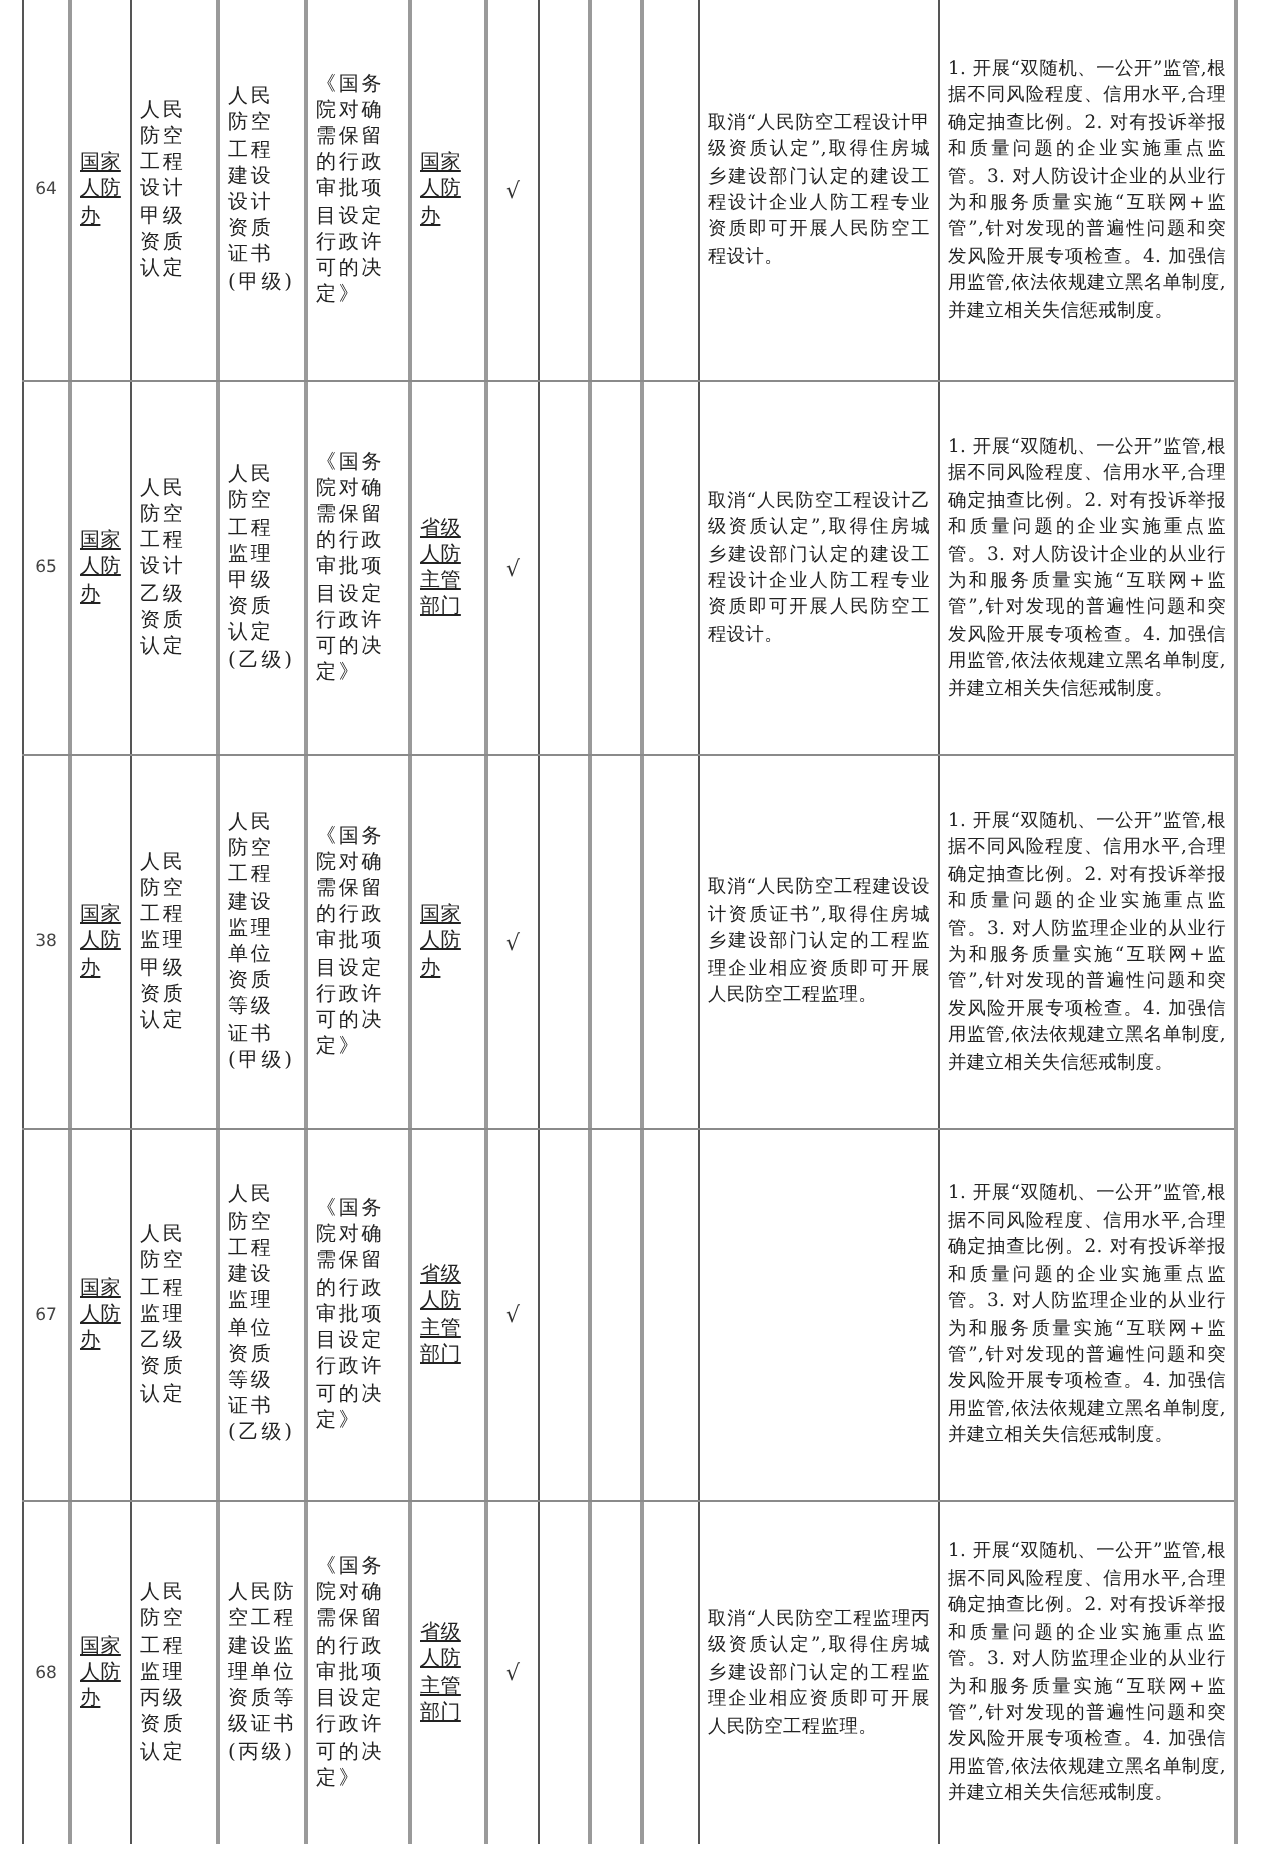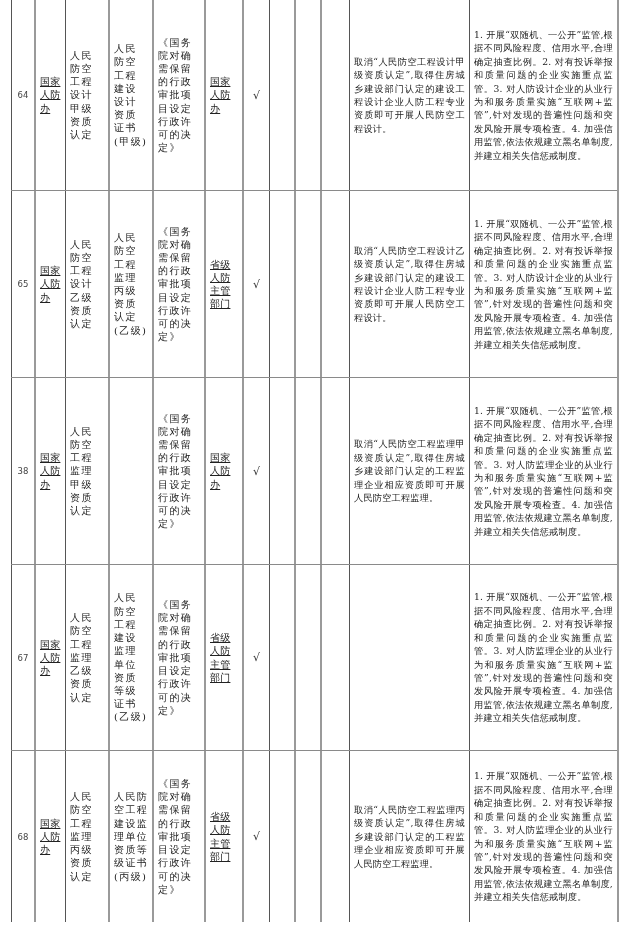--- a/index.html
+++ b/index.html
@@ -54,36 +54,37 @@
     <div class="cell txt tight" style="left:195px;width:36px">国家人防办</div>
     <div class="cell check" style="left:233px;width:25px">√</div>
     <div class="cell long" style="left:339px;width:119px">取消“人民防空工程设计甲级资质认定”,取得住房城乡建设部门认定的建设工程设计企业人防工程专业资质即可开展人民防空工程设计。</div>
     <div class="cell long" style="left:459px;width:147px">1. 开展“双随机、一公开”监管,根据不同风险程度、信用水平,合理确定抽查比例。2. 对有投诉举报和质量问题的企业实施重点监管。3. 对人防设计企业的从业行为和服务质量实施“互联网+监管”,针对发现的普遍性问题和突发风险开展专项检查。4. 加强信用监管,依法依规建立黑名单制度,并建立相关失信惩戒制度。</div>
   </div>
 
   <div class="row" style="top:191px;height:186px">
     <div class="cell num" style="left:1px;width:22px">65</div>
     <div class="cell txt tight" style="left:25px;width:29px">国家人防办</div>
     <div class="cell txt" style="left:55px;width:42px">人民防空工程设计乙级资质认定</div>
-    <div class="cell txt" style="left:99px;width:42px">人民防空工程监理丙级资质认定(乙级)</div>
+    <div class="cell txt" style="left:99px;width:42px">人民防空工程监理甲级资质认定(乙级)</div>
     <div class="cell txt" style="left:143px;width:50px">《国务院对确需保留的行政审批项目设定行政许可的决定》</div>
     <div class="cell txt tight" style="left:195px;width:36px">省级人防主管部门</div>
     <div class="cell check" style="left:233px;width:25px">√</div>
     <div class="cell long" style="left:339px;width:119px">取消“人民防空工程设计乙级资质认定”,取得住房城乡建设部门认定的建设工程设计企业人防工程专业资质即可开展人民防空工程设计。</div>
     <div class="cell long" style="left:459px;width:147px">1. 开展“双随机、一公开”监管,根据不同风险程度、信用水平,合理确定抽查比例。2. 对有投诉举报和质量问题的企业实施重点监管。3. 对人防设计企业的从业行为和服务质量实施“互联网+监管”,针对发现的普遍性问题和突发风险开展专项检查。4. 加强信用监管,依法依规建立黑名单制度,并建立相关失信惩戒制度。</div>
   </div>
 
   <div class="row" style="top:378px;height:186px">
     <div class="cell num" style="left:1px;width:22px">38</div>
     <div class="cell txt tight" style="left:25px;width:29px">国家人防办</div>
     <div class="cell txt" style="left:55px;width:42px">人民防空工程监理甲级资质认定</div>
+    <div class="cell txt" style="left:99px;width:42px">人民防空工程建设监理单位资质等级证书(甲级)</div>
     <div class="cell txt" style="left:143px;width:50px">《国务院对确需保留的行政审批项目设定行政许可的决定》</div>
     <div class="cell txt tight" style="left:195px;width:36px">国家人防办</div>
     <div class="cell check" style="left:233px;width:25px">√</div>
-    <div class="cell long" style="left:339px;width:119px">取消“人民防空工程监理甲级资质认定”,取得住房城乡建设部门认定的工程监理企业相应资质即可开展人民防空工程监理。</div>
+    <div class="cell long" style="left:339px;width:119px">取消“人民防空工程建设设计资质证书”,取得住房城乡建设部门认定的工程监理企业相应资质即可开展人民防空工程监理。</div>
     <div class="cell long" style="left:459px;width:147px">1. 开展“双随机、一公开”监管,根据不同风险程度、信用水平,合理确定抽查比例。2. 对有投诉举报和质量问题的企业实施重点监管。3. 对人防监理企业的从业行为和服务质量实施“互联网+监管”,针对发现的普遍性问题和突发风险开展专项检查。4. 加强信用监管,依法依规建立黑名单制度,并建立相关失信惩戒制度。</div>
   </div>
 
   <div class="row" style="top:565px;height:185px">
     <div class="cell num" style="left:1px;width:22px">67</div>
     <div class="cell txt tight" style="left:25px;width:29px">国家人防办</div>
     <div class="cell txt" style="left:55px;width:42px">人民防空工程监理乙级资质认定</div>
     <div class="cell txt" style="left:99px;width:42px">人民防空工程建设监理单位资质等级证书(乙级)</div>
     <div class="cell txt" style="left:143px;width:50px">《国务院对确需保留的行政审批项目设定行政许可的决定》</div>
     <div class="cell txt tight" style="left:195px;width:36px">省级人防主管部门</div>

